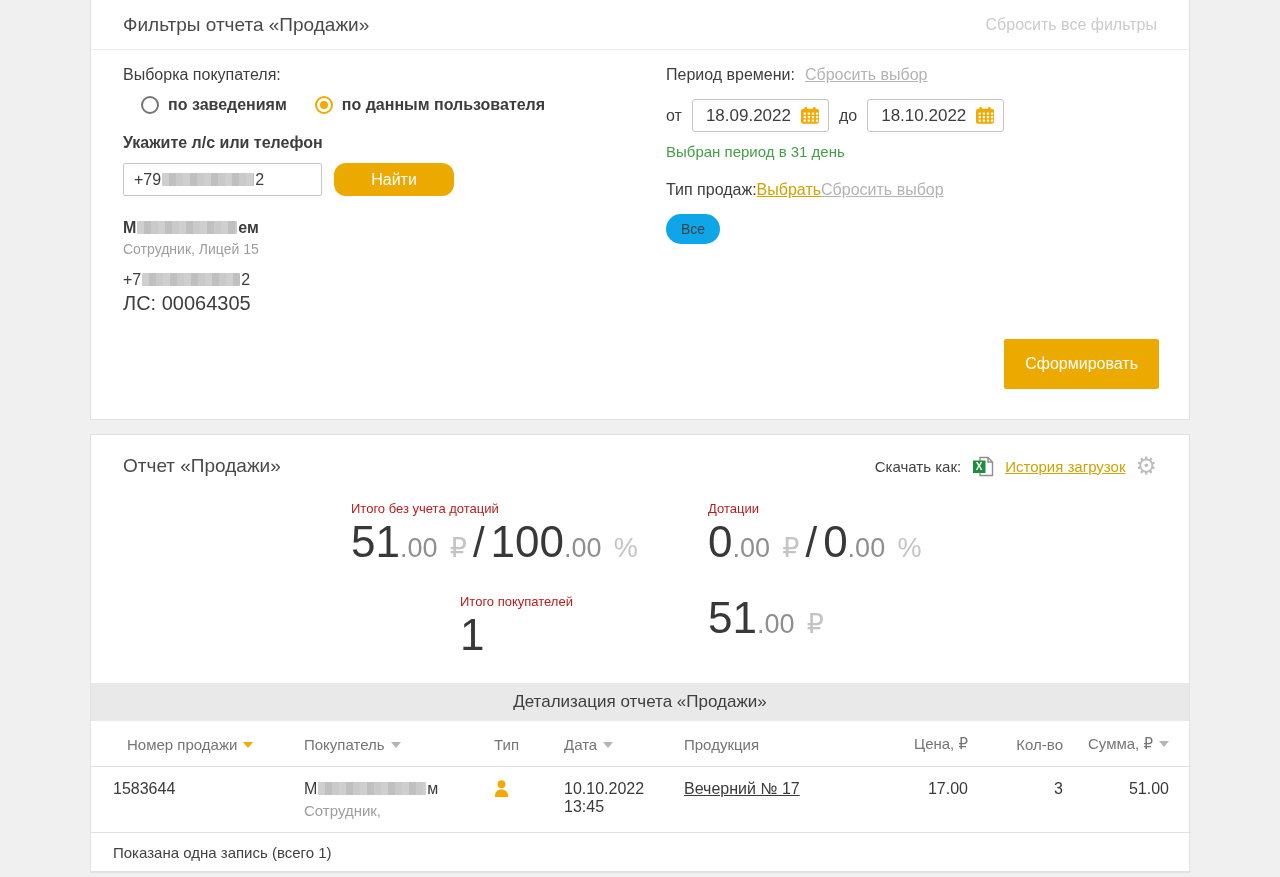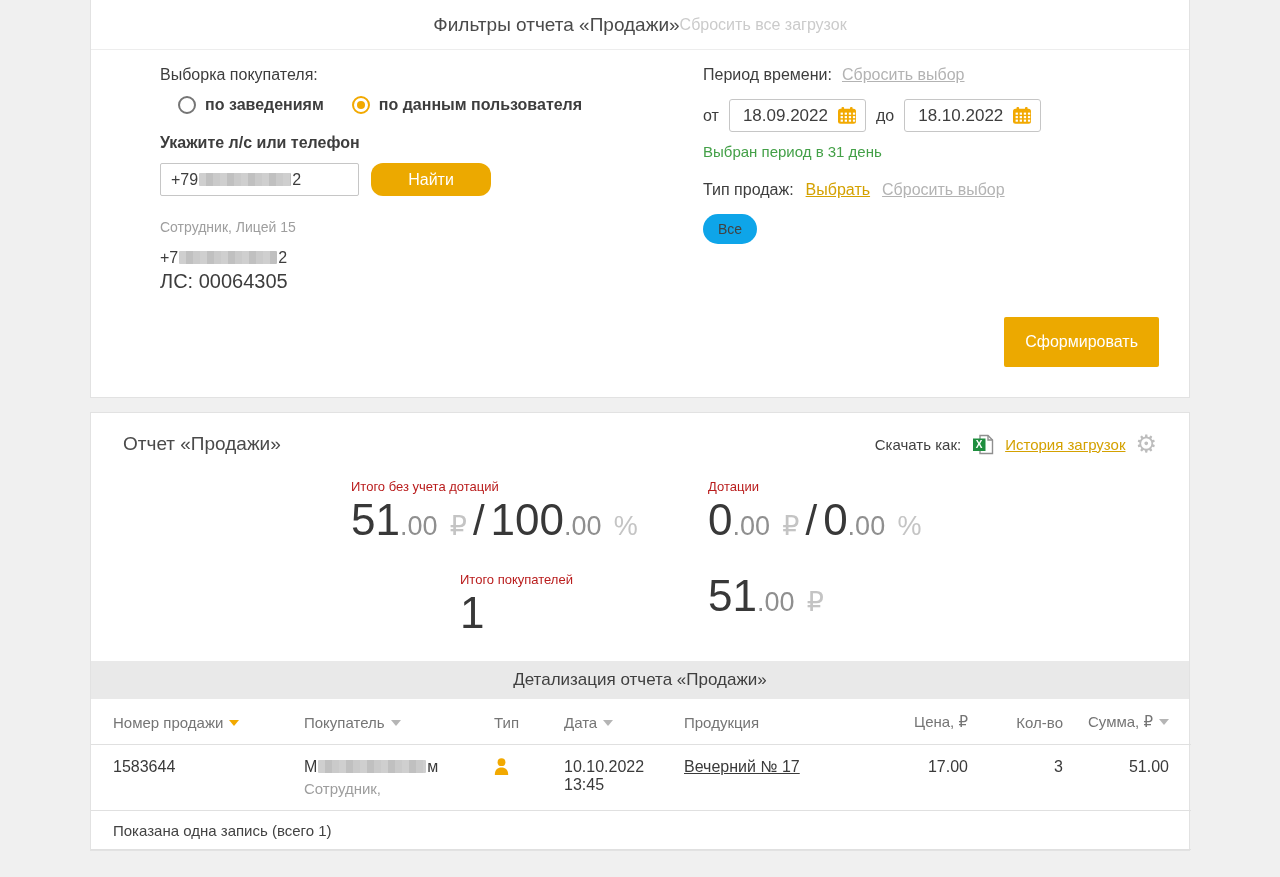--- a/index.html
+++ b/index.html
@@ -8,28 +8,28 @@
     background:#f0f0f0;
     font-family:"Liberation Sans","DejaVu Sans",sans-serif;
     color:#3d3d3d;
     overflow:hidden;
   }
   .page { width:1100px; margin:0 auto; }
   .card { background:#fff; border:1px solid #e2e2e2; border-top:none; }
   .card.second { border-top:1px solid #e2e2e2; margin-top:14px; }
 
   
-  .card1-header { display:flex; justify-content:center; align-items:center;
+  .card1-header { display:flex; justify-content:space-between; align-items:center;
     padding:14px 32px 13px; border-bottom:1px solid #ededed; }
   .card-title { font-size:19px; color:#4a4a4a; }
   .reset-all { font-size:16px; color:#cbcbcb; cursor:pointer; }
 
   
   .filters-body { display:flex; padding:16px 32px 0; }
-  .filters-left { width:543px;margin-left:37px; }
+  .filters-left { width:543px; }
   .filters-right { flex:1; }
 
   .section-label { font-size:16px; color:#3d3d3d; }
   .radio-row { display:flex; gap:28px; margin:12px 0 0 18px; }
   .radio-item { display:flex; align-items:center; gap:9px; font-size:16px; font-weight:bold; cursor:pointer; }
   .radio-circle { width:18px; height:18px; border:2px solid #757575; border-radius:50%; position:relative; flex:0 0 auto; }
   .radio-circle.checked { border-color:#F2A900; }
   .radio-circle.checked::after { content:""; position:absolute; left:3px; top:3px; width:8px; height:8px;
     border-radius:50%; background:#F2A900; }
 
@@ -50,21 +50,21 @@
   .user-account { font-size:20px; margin-top:3px; }
 
   
   .period-row { font-size:16px; display:flex; gap:10px; align-items:baseline; }
   .gray-link { color:#b3b3b3; text-decoration:underline; cursor:pointer; }
   .orange-link { color:#D4A100; text-decoration:underline; cursor:pointer; }
   .date-row { display:flex; align-items:center; gap:10px; margin-top:15px; font-size:16px; }
   .date-box { display:flex; align-items:center; gap:10px; border:1px solid #c6c6c6; border-radius:3px;
     height:33px; padding:0 9px 0 13px; font-size:17px; cursor:pointer; background:#fff; }
   .green-hint { color:#43A047; font-size:15px; margin-top:11px; }
-  .sale-type-row { margin-top:21px; font-size:16px; display:flex; gap:12px; align-items:baseline; }
+  .sale-type-row { margin-top:21px; font-size:16px; display:flex; align-items:baseline; }
   .chip { display:inline-block; background:#0ea5e9; border-radius:16px; padding:7px 15px; font-size:14px;
     color:#424242; margin-top:15px; }
 
   .generate-row { display:flex; justify-content:flex-end; padding:24px 30px 30px; }
   .generate-btn { background:#ECA900; color:#fff; border:none; border-radius:2px; font-size:16px;
     padding:16px 21px; cursor:pointer; font-family:inherit; }
 
   
   .card2-header { display:flex; justify-content:space-between; align-items:center; padding:20px 32px 10px; }
   .download-area { display:flex; align-items:center; gap:10px; font-size:15px; color:#424242; }
@@ -77,42 +77,42 @@
   .sum-value { font-size:44px; color:#383838; line-height:48px; white-space:nowrap; }
   .sum-value .dec { font-size:27px; color:#8f8f8f; }
   .sum-value .unit { font-size:27px; color:#c4c4c4; }
   .sum-value .slash { font-size:42px; color:#383838; padding:0 6px; }
 
   .banner { background:#e9e9e9; text-align:center; font-size:17px; color:#3f3f3f; padding:9px 0; }
 
   table { width:100%; border-collapse:collapse; table-layout:fixed; }
   thead th { font-weight:normal; color:#757575; font-size:15px; text-align:left; padding:14px 8px 13px;
     border-bottom:1px solid #e0e0e0; cursor:pointer; white-space:nowrap; }
-  thead th.first { padding-left:22px; }
+  thead th.first { padding-left:36px; }
   th.num, td.num { text-align:right; }
   th.last, td.last { padding-right:22px; }
   tbody td { font-size:16px; color:#3a3a3a; padding:13px 8px; vertical-align:top; border-bottom:1px solid #e0e0e0; }
   tbody td.first { padding-left:22px; }
   .cell-sub { font-size:15px; color:#9e9e9e; margin-top:4px; }
   .product-link { color:#3a3a3a; text-decoration:underline; cursor:pointer; }
   .sort-arrow { display:inline-block; width:0; height:0; border-left:5px solid transparent;
     border-right:5px solid transparent; border-top:6px solid #b5b5b5; margin-left:6px; vertical-align:2px; }
   .sort-arrow.active { border-top-color:#F2A900; }
   .table-footer td { font-size:15px; color:#424242; padding:11px 8px 10px 22px; border-bottom:1px solid #e0e0e0; }
   .icon-btn { display:inline-flex; align-items:center; cursor:pointer; }
 </style>
 </head>
 <body>
 
 <div class="page">
 
   <div class="card">
     <div class="card1-header">
       <div class="card-title">Фильтры отчета «Продажи»</div>
-      <div class="reset-all">Сбросить все загрузок</div>
+      <div class="reset-all">Сбросить все фильтры</div>
     </div>
 
     <div class="filters-body">
 
       <div class="filters-left">
         <div class="section-label">Выборка покупателя:</div>
         <div class="radio-row">
           <div class="radio-item">
             <span class="radio-circle"></span>
             <span>по заведениям</span>
@@ -127,20 +127,23 @@
         <div class="phone-row">
           <div class="phone-input">
             <span>+79</span>
             <span class="blur-box" style="width:92px"></span>
             <span>2</span>
           </div>
           <button class="find-btn">Найти</button>
         </div>
 
         <div class="user-block">
+          <div class="user-name">
+            <span>М</span><span class="blur-box" style="width:100px"></span><span>ем</span>
+          </div>
           <div class="user-sub">Сотрудник, Лицей 15</div>
           <div class="user-phone">
             <span>+7</span><span class="blur-box" style="width:98px"></span><span>2</span>
           </div>
           <div class="user-account">ЛС: 00064305</div>
         </div>
       </div>
 
       <div class="filters-right">
         <div class="period-row">

